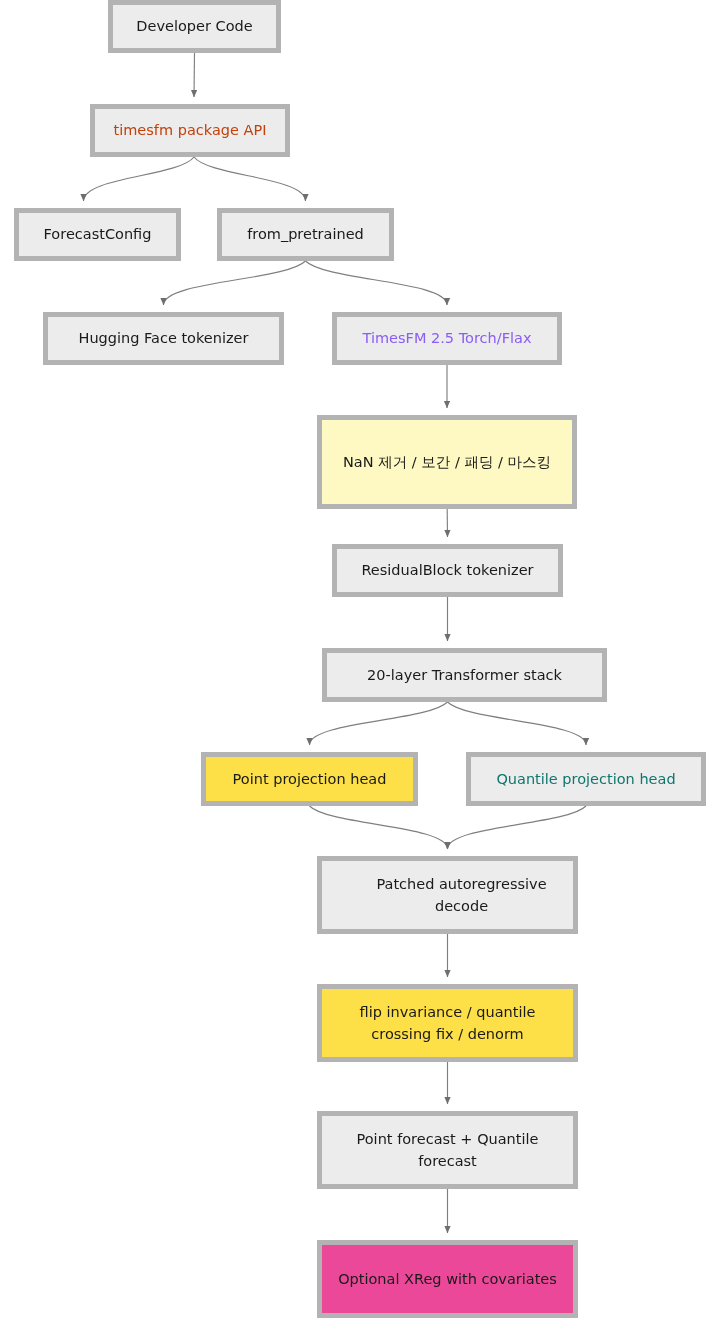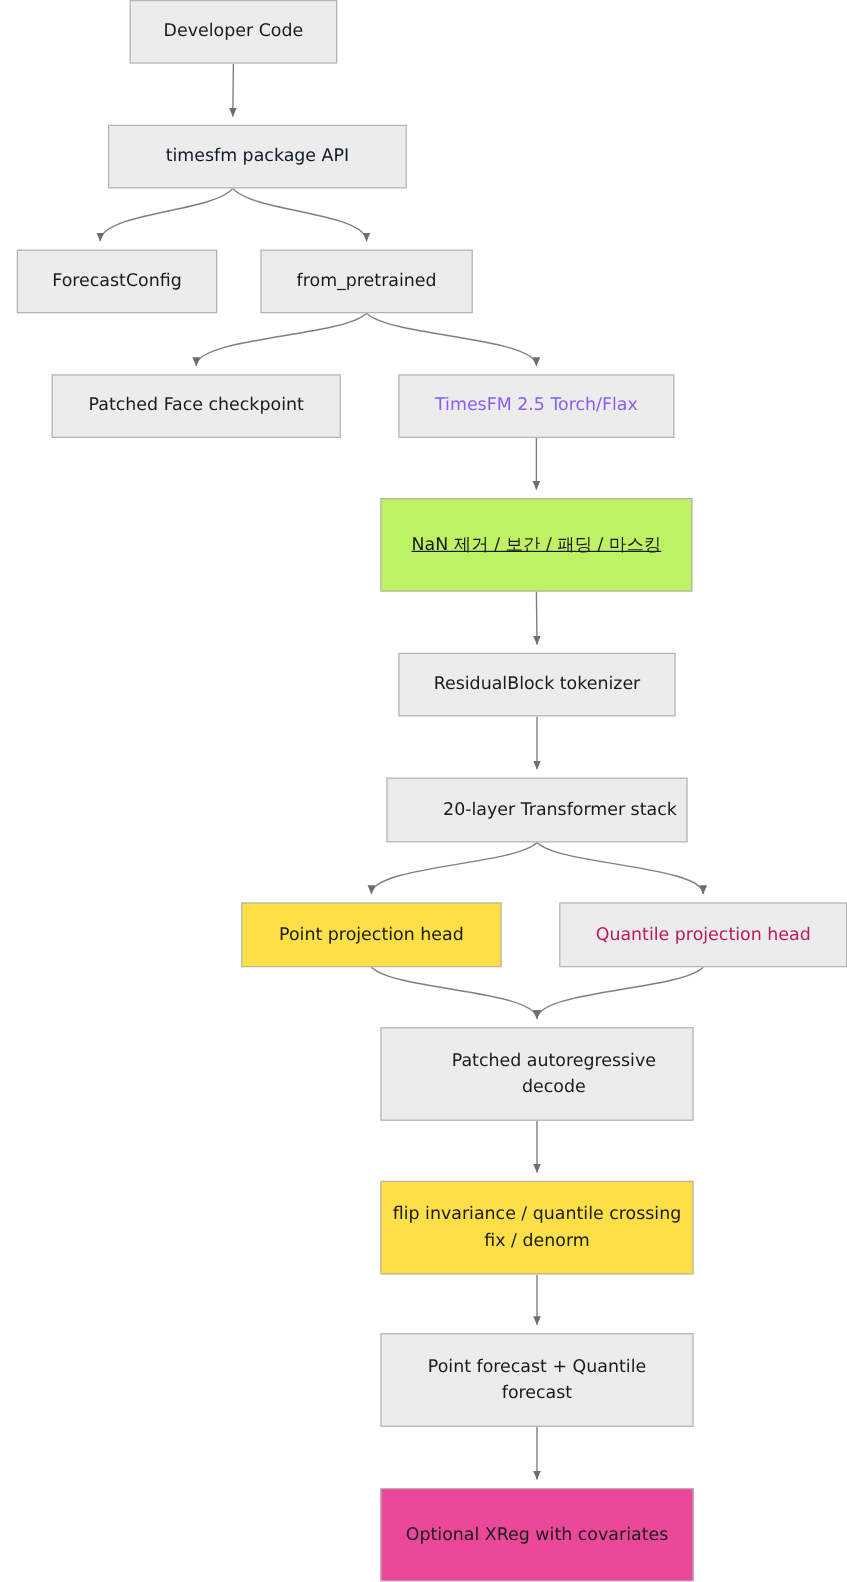--- a/index.html
+++ b/index.html
@@ -22,21 +22,21 @@
     left: 0;
     top: 0;
     width: 706px;
     height: 1318px;
     pointer-events: none;
   }
   .node {
     position: absolute;
     box-sizing: border-box;
     background: #ececec;
-    border: 1px solid #8b5cf6;
+    border: 5px solid #8b5cf6;
     display: flex;
     align-items: center;
     justify-content: center;
     text-align: center;
     color: #1a1a1a;
     font-size: 14.5px;
     line-height: 1.55;
     padding: 2px 8px;
     z-index: 2;
   }
@@ -71,48 +71,48 @@
         <path d="M586,806 C566.61,825.35 447.5,825.35 447.5,849" marker-end="url(#arrow)"></path>
         <path d="M447.5,934 L447.5,977" marker-end="url(#arrow)"></path>
         <path d="M447.5,1062 L447.5,1104" marker-end="url(#arrow)"></path>
         <path d="M447.5,1189 L447.5,1233" marker-end="url(#arrow)"></path>
       </g>
   </svg>
   <div id="nodes">
       <div class="node" style="left: 108px; top: 0px; width: 173px; height: 53px; background: rgb(236, 236, 236); border-color: rgb(179, 179, 179); color: rgb(26, 26, 26);">
         <span class="label">Developer Code</span>
       </div>
-      <div class="node" style="left: 90px; top: 104px; width: 249px; height: 53px; background: rgb(236, 236, 236); border-color: rgb(179, 179, 179); color: #0f172a;">
+      <div class="node" style="left: 90px; top: 104px; width: 200px; height: 53px; background: rgb(236, 236, 236); border-color: rgb(179, 179, 179); color: #c2410c;">
         <span class="label">timesfm package API</span>
       </div>
       <div class="node" style="left: 14px; top: 208px; width: 167px; height: 53px; background: rgb(236, 236, 236); border-color: rgb(179, 179, 179); color: rgb(26, 26, 26);">
         <span class="label">ForecastConfig</span>
       </div>
       <div class="node" style="left: 217px; top: 208px; width: 177px; height: 53px; background: rgb(236, 236, 236); border-color: rgb(179, 179, 179); color: rgb(26, 26, 26);">
         <span class="label">from_pretrained</span>
       </div>
       <div class="node" style="left: 43px; top: 312px; width: 241px; height: 53px; background: rgb(236, 236, 236); border-color: rgb(179, 179, 179); color: rgb(26, 26, 26);">
-        <span class="label">Patched Face checkpoint</span>
+        <span class="label">Hugging Face tokenizer</span>
       </div>
       <div class="node" style="left: 332px; top: 312px; width: 230px; height: 53px; background: rgb(236, 236, 236); border-color: rgb(179, 179, 179); color: #8b5cf6;">
         <span class="label">TimesFM 2.5 Torch/Flax</span>
       </div>
-      <div class="node" style="left: 317px; top: 415px; width: 260px; height: 78px; background: #bef264; border-color: rgb(179, 179, 179); color: rgb(26, 26, 26); text-decoration: underline;">
+      <div class="node" style="left: 317px; top: 415px; width: 260px; height: 94px; background: #fef9c3; border-color: rgb(179, 179, 179); color: rgb(26, 26, 26);">
         <span class="label">NaN 제거 / 보간 / 패딩 / 마스킹</span>
       </div>
       <div class="node" style="left: 332px; top: 544px; width: 231px; height: 53px; background: rgb(236, 236, 236); border-color: rgb(179, 179, 179); color: rgb(26, 26, 26); text-align: center;">
         <span class="label">ResidualBlock tokenizer</span>
       </div>
-      <div class="node" style="left: 322px; top: 648px; width: 251px; height: 54px; background: rgb(236, 236, 236); border-color: rgb(179, 179, 179); color: rgb(26, 26, 26); text-align: right;">
+      <div class="node" style="left: 322px; top: 648px; width: 285px; height: 54px; background: rgb(236, 236, 236); border-color: rgb(179, 179, 179); color: rgb(26, 26, 26);">
         <span class="label">20-layer Transformer stack</span>
       </div>
       <div class="node" style="left: 201px; top: 752px; width: 217px; height: 54px; background: #fde047; border-color: rgb(179, 179, 179); color: rgb(26, 26, 26);">
         <span class="label">Point projection head</span>
       </div>
-      <div class="node" style="left: 466px; top: 752px; width: 240px; height: 54px; background: rgb(236, 236, 236); border-color: rgb(179, 179, 179); color: #be185d;">
+      <div class="node" style="left: 466px; top: 752px; width: 240px; height: 54px; background: rgb(236, 236, 236); border-color: rgb(179, 179, 179); color: #0f766e;">
         <span class="label">Quantile projection head</span>
       </div>
       <div class="node" style="left: 317px; top: 856px; width: 261px; height: 78px; background: rgb(236, 236, 236); border-color: rgb(179, 179, 179); color: rgb(26, 26, 26); padding-left: 36px;">
         <span class="label">Patched autoregressive decode</span>
       </div>
       <div class="node" style="left: 317px; top: 984px; width: 261px; height: 78px; background: #fde047; border-color: rgb(179, 179, 179); color: rgb(26, 26, 26);">
         <span class="label">flip invariance / quantile crossing fix / denorm</span>
       </div>
       <div class="node" style="left: 317px; top: 1111px; width: 261px; height: 78px; background: rgb(236, 236, 236); border-color: rgb(179, 179, 179); color: rgb(26, 26, 26);">
         <span class="label">Point forecast + Quantile forecast</span>

